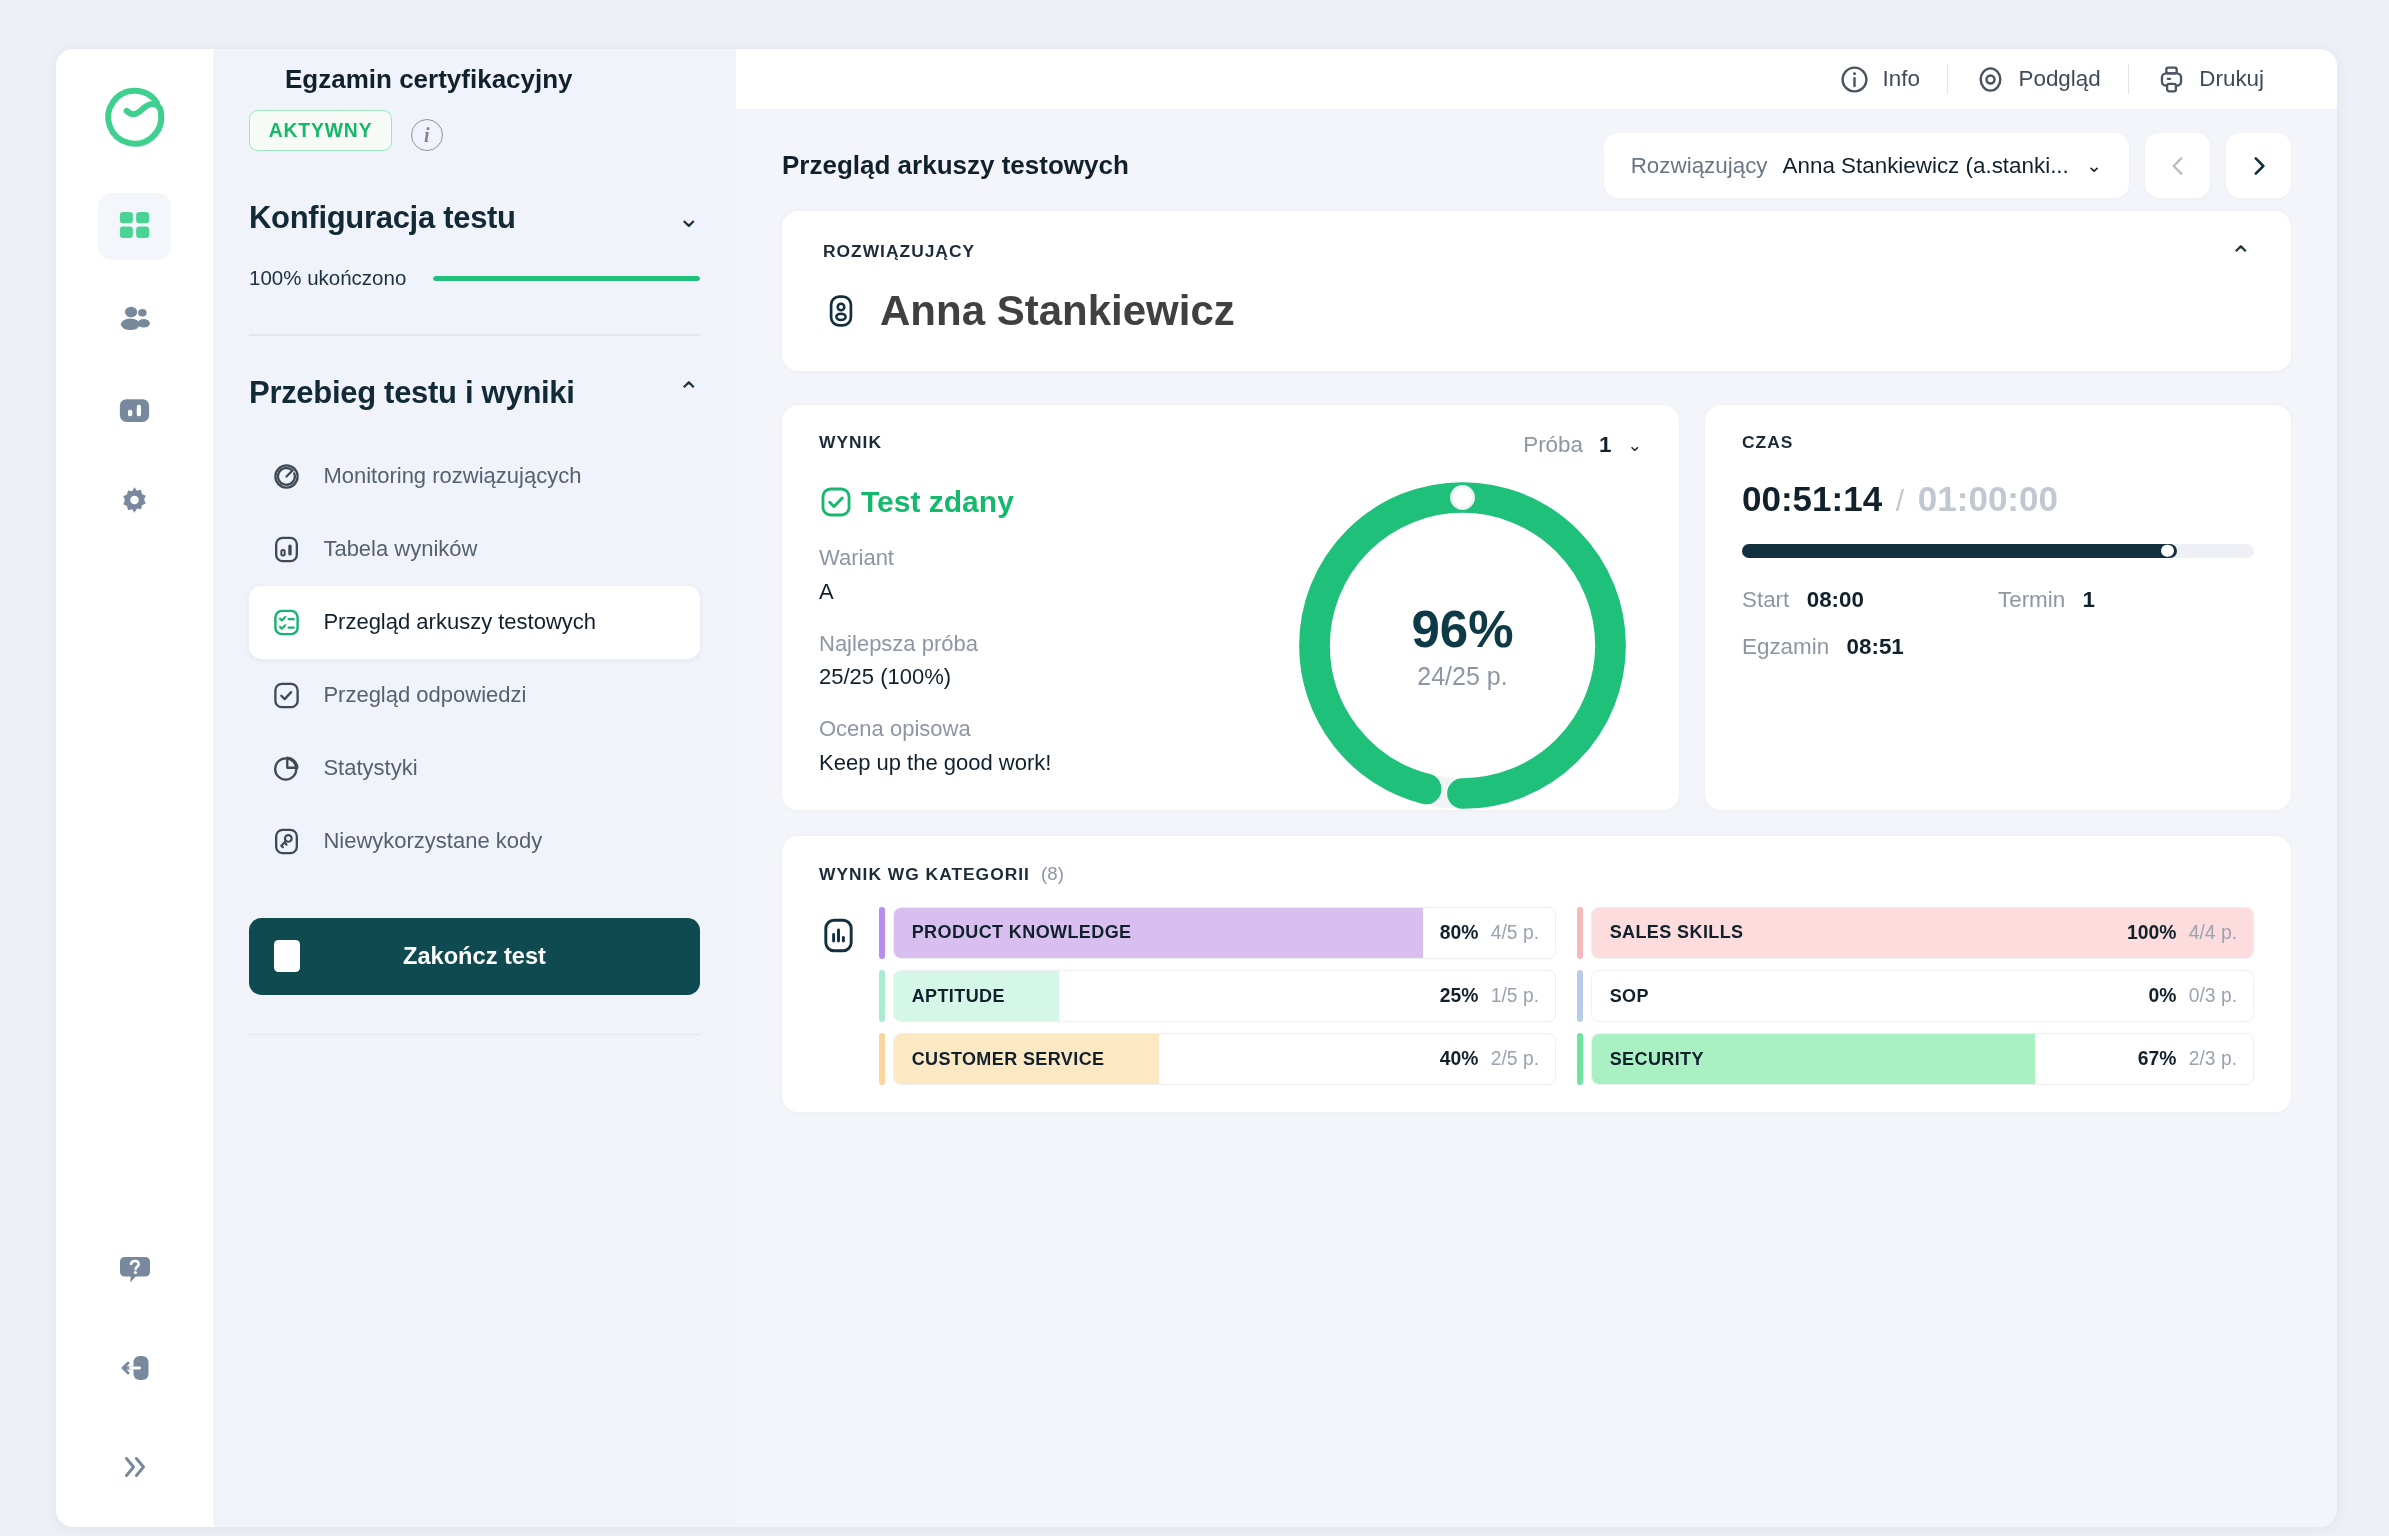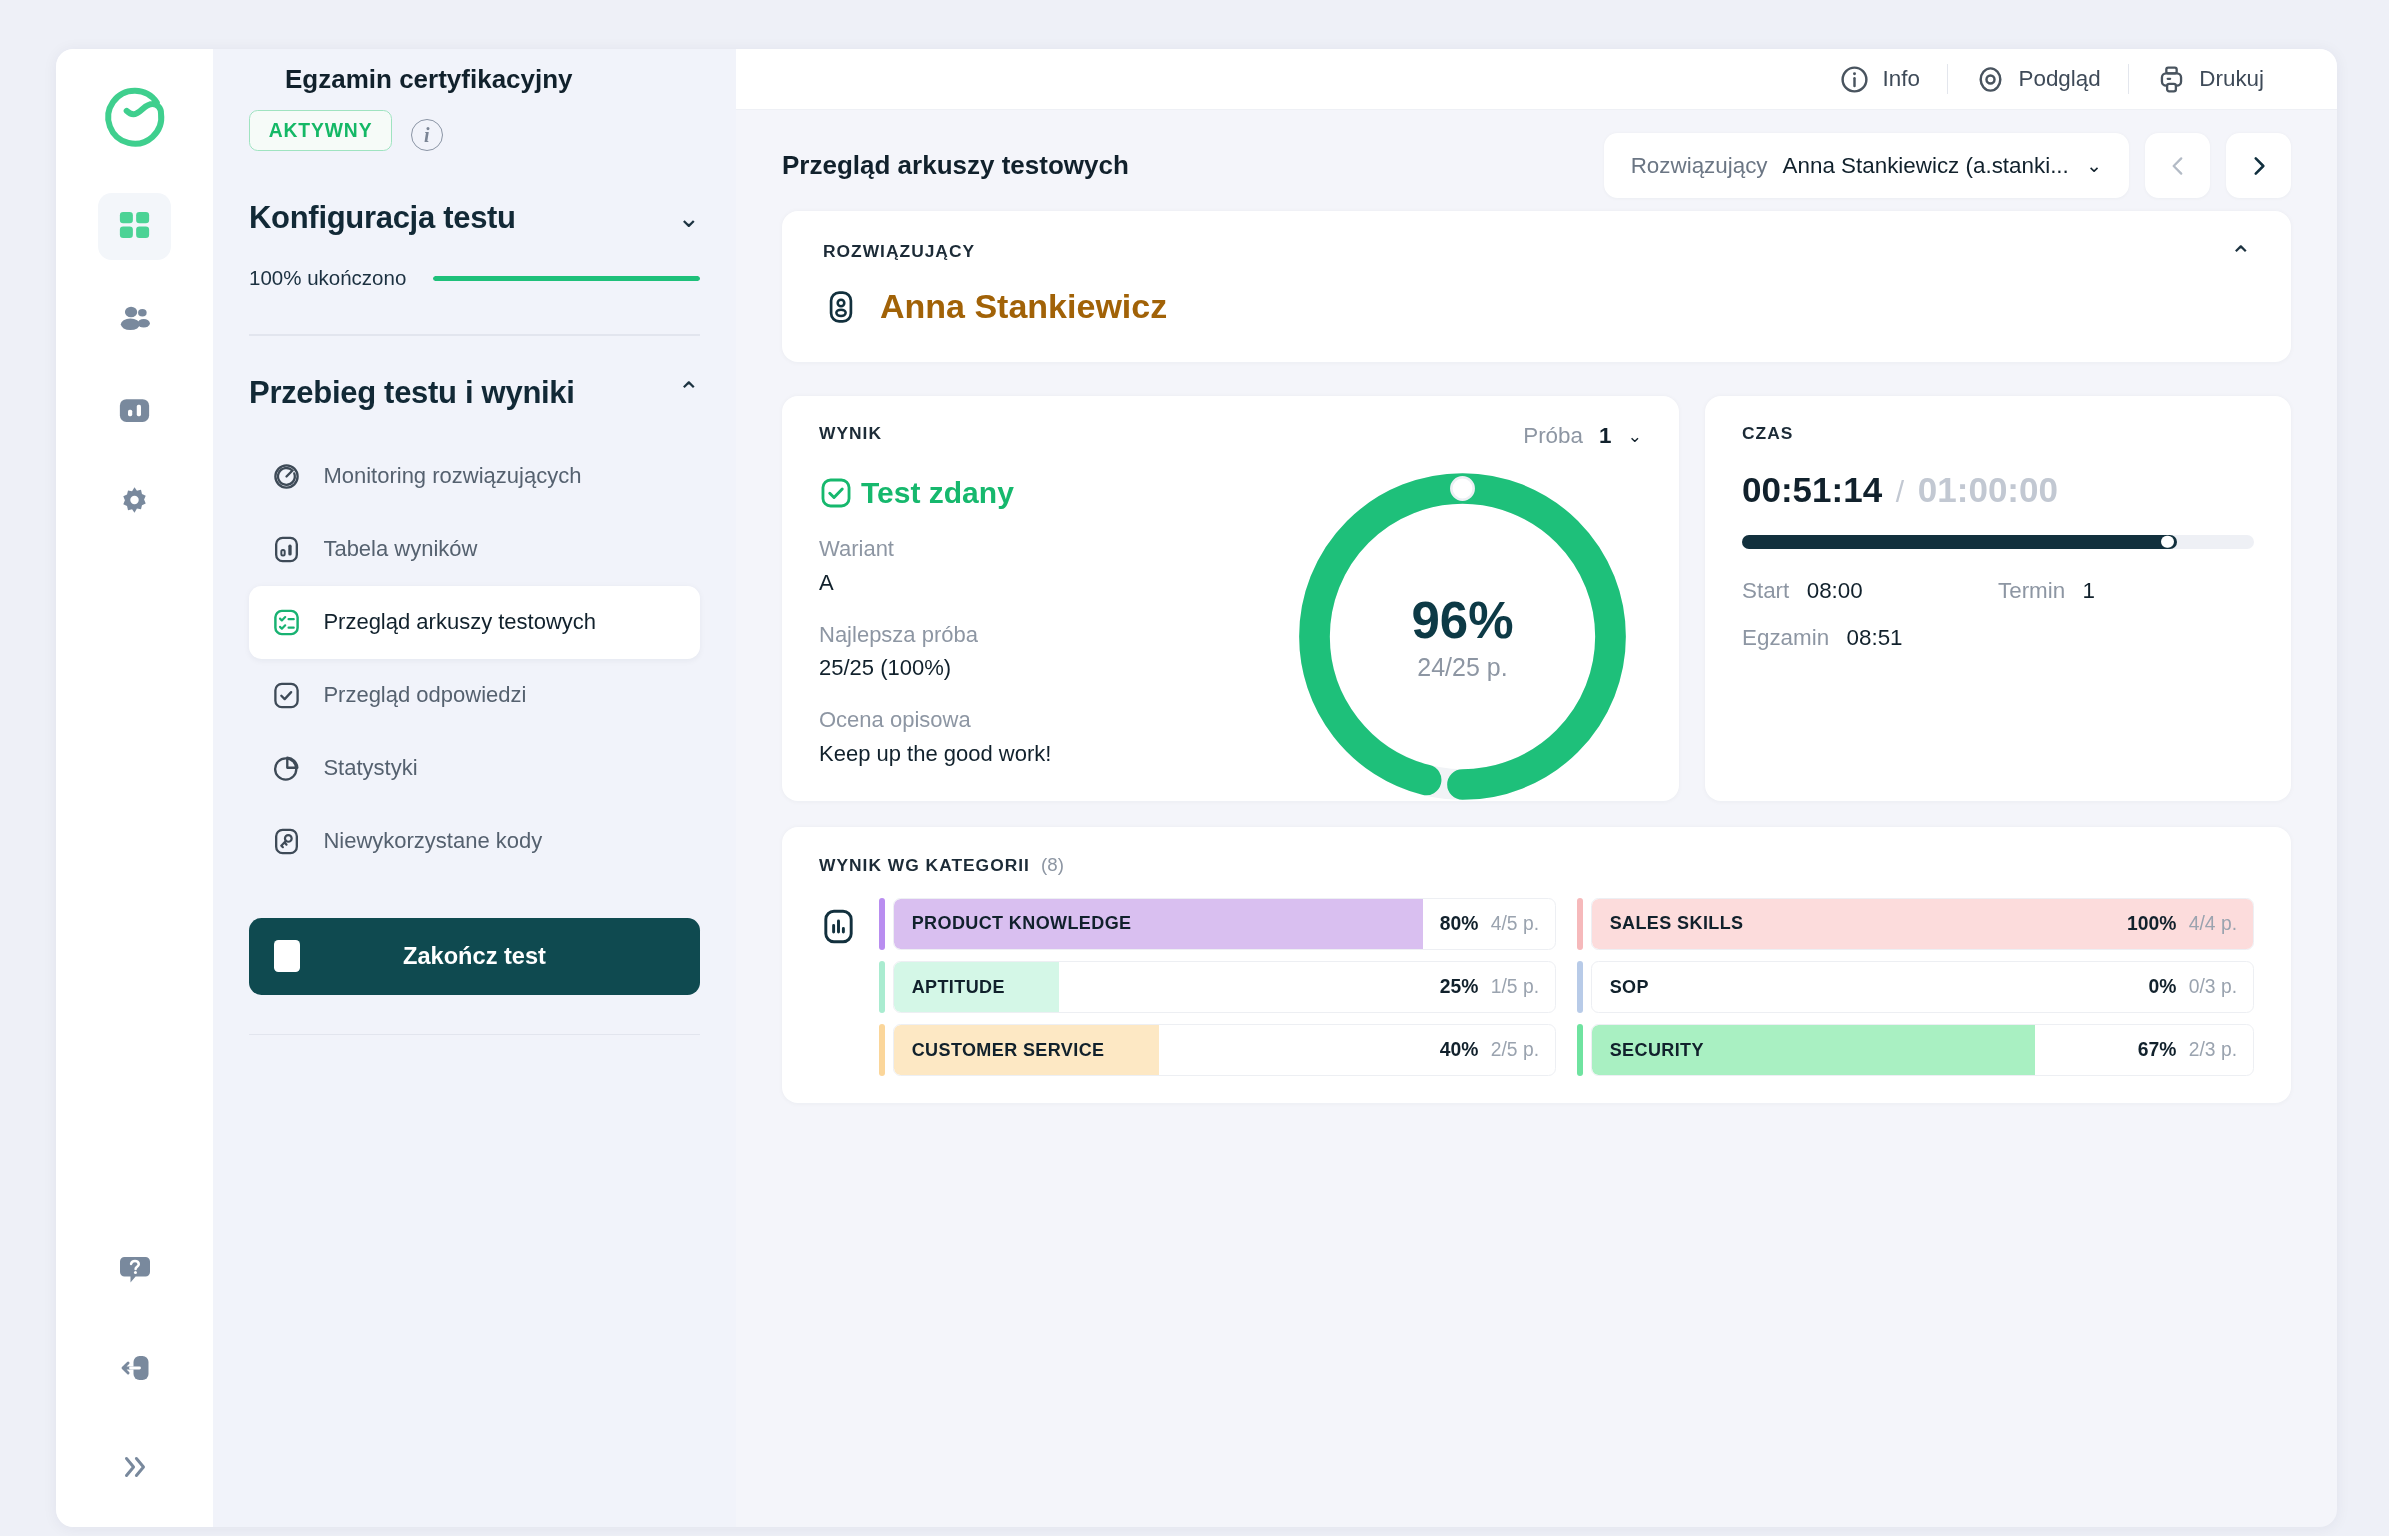--- a/index.html
+++ b/index.html
@@ -133,21 +133,21 @@
   }
   .navsq.prev { color: #b3bbc6; }
   .navsq.next { color: #11303f; }
 
   .card { background: #fff; border-radius: 16px; box-shadow: 0 0.6px 5px rgba(25,40,60,.04); }
   .card-label { font-size: 17.4px; letter-spacing: 1px; font-weight: 700; color: #1c2b37; }
 
   .solver-card { padding: 30px 41px 36px 41px; position: relative; }
   .solver-card .collapse { position: absolute; right: 39px; top: 29px; font-size: 27px; color:#1c3240; cursor:pointer; }
   .solver-name-row { display:flex; align-items:center; gap: 21px; margin-top: 25px; }
-  .solver-name { font-size: 34px; font-weight: 700; color: #a16207; }
+  .solver-name { font-size: 42px; font-weight: 700; color: #404040; }
 
   .mid-row { display: flex; gap: 26px; margin-top: 34px; }
   .result-card { flex: 0 0 897px; padding: 27px 37px 34px 37px; position: relative; }
   .result-head { display: flex; align-items: flex-start; justify-content: space-between; }
   .proba { display: flex; align-items: center; gap: 16px; cursor: pointer; }
   .proba-l { font-size: 22.4px; color: #8d96a3; }
   .proba-v { font-size: 22.4px; color: #11212c; font-weight: 700; }
   .proba-c { font-size: 17.4px; color: #11212c; }
   .pass-row { display:flex; align-items:center; gap: 8px; margin-top: 27px; }
   .pass-txt { font-size: 30px; font-weight: 700; color: #16b86d; }
@@ -165,21 +165,21 @@
   .time-nums { margin-top: 26px; display:flex; align-items:baseline; gap: 13.7px; }
   .t-cur { font-size: 35px; font-weight: 700; color: #11212c; }
   .t-sl { font-size: 30px; color: #c2c8d2; }
   .t-tot { font-size: 35px; font-weight: 700; color: #c2c8d2; }
   .t-track { margin-top: 25px; height: 13.7px; background: #eef0f5; border-radius: 7.5px; position: relative; }
   .t-fill { height: 100%; background: #12303d; border-radius: 7.5px; position: relative; }
   .t-knob { position:absolute; right: 3.7px; top: 50%; transform: translateY(-50%); width: 12.4px; height: 12.4px; border-radius: 50%; background: #fff; }
   .t-grid { margin-top: 29px; display: grid; grid-template-columns: 1fr 1fr; row-gap: 21px; }
   .t-cell { display: flex; align-items: baseline; gap: 17.4px; }
   .t-k { font-size: 22.4px; color: #8d96a3; }
-  .t-v { font-size: 22.4px; color: #11212c; font-weight: 400; }
+  .t-v { font-size: 22.4px; color: #11212c; font-weight: 700; }
 
   .cat-card { margin-top: 26px; padding: 27px 37px 27px 37px; }
   .cat-head { display:flex; align-items:baseline; gap: 11.2px; }
   .cat-count { font-size: 18.7px; color: #8d96a3; font-weight: 400; letter-spacing: 0; }
   .cat-body { display: flex; align-items: flex-start; gap: 21px; margin-top: 22.4px; }
   .cat-icon { width: 39px; height: 39px; flex: 0 0 39px; color: #12303d; margin-top: 8.7px; }
   .cat-cols { flex: 1 1 auto; display: grid; grid-template-columns: 1fr 1fr; gap: 0 21px; }
   .cat-col { display: flex; flex-direction: column; gap: 11.2px; }
   .cat-row { display: flex; align-items: stretch; height: 52px; }
   .cat-tick { width: 5.6px; border-radius: 3.7px; flex: 0 0 5.6px; margin-right: 8.7px; }

